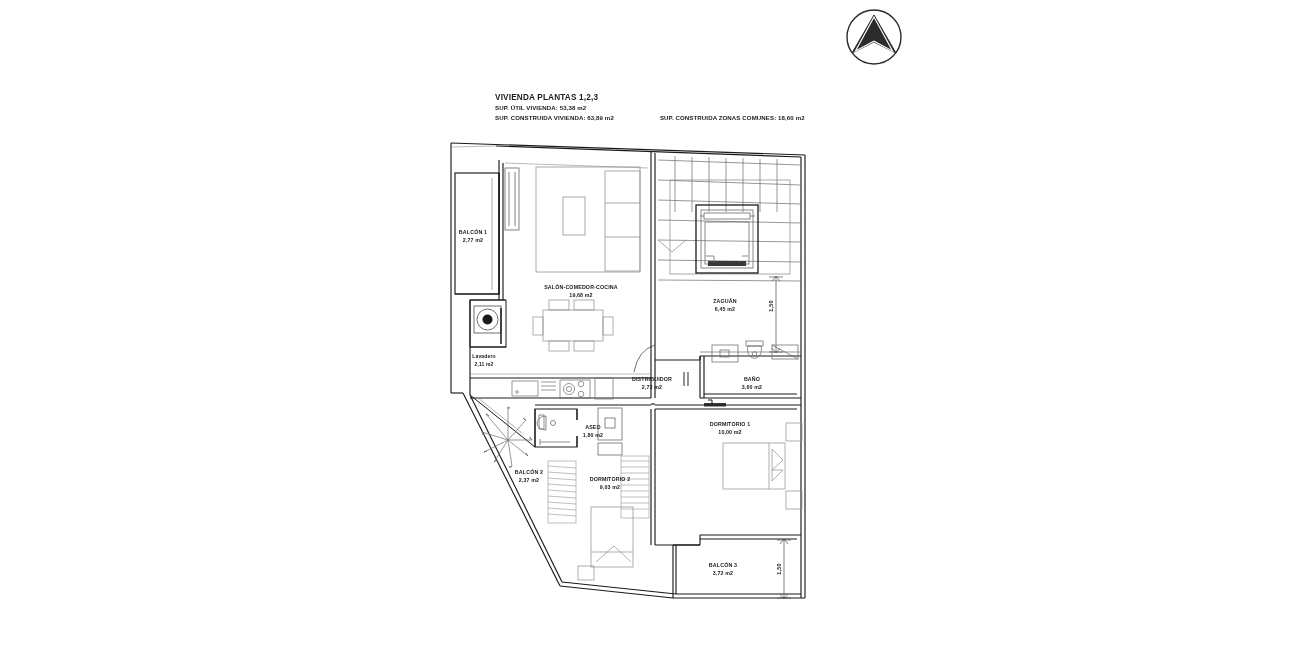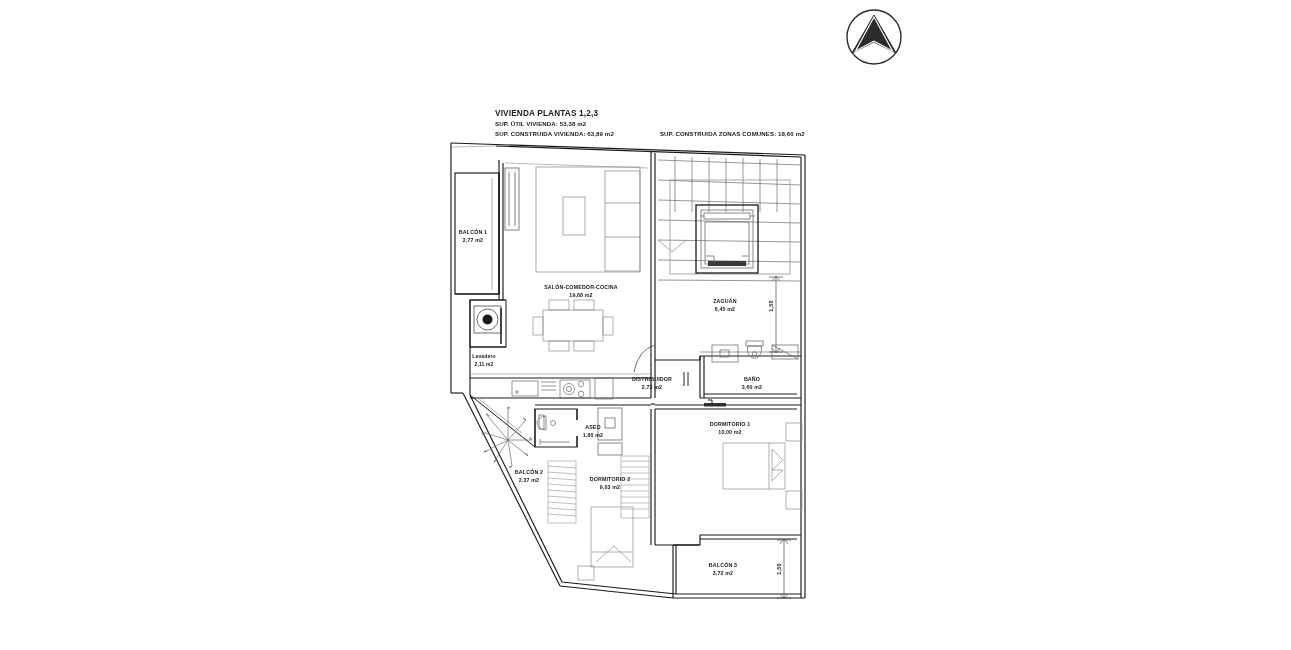--- a/index.html
+++ b/index.html
@@ -22,21 +22,21 @@
     position: absolute;
     left: 845px;
     top: 8px;
     width: 58px;
     height: 58px;
   }
   
   #titleblock {
     position: absolute;
     left: 495px;
-    top: 108px;
+    top: 92px;
     color: #1a1a1a;
   }
   #titleblock .t1 {
     font-size: 8.2px;
     letter-spacing: 0.18px;
     line-height: 11px;
     font-weight: 700;
     white-space: nowrap;
   }
   #titleblock .t2 {

